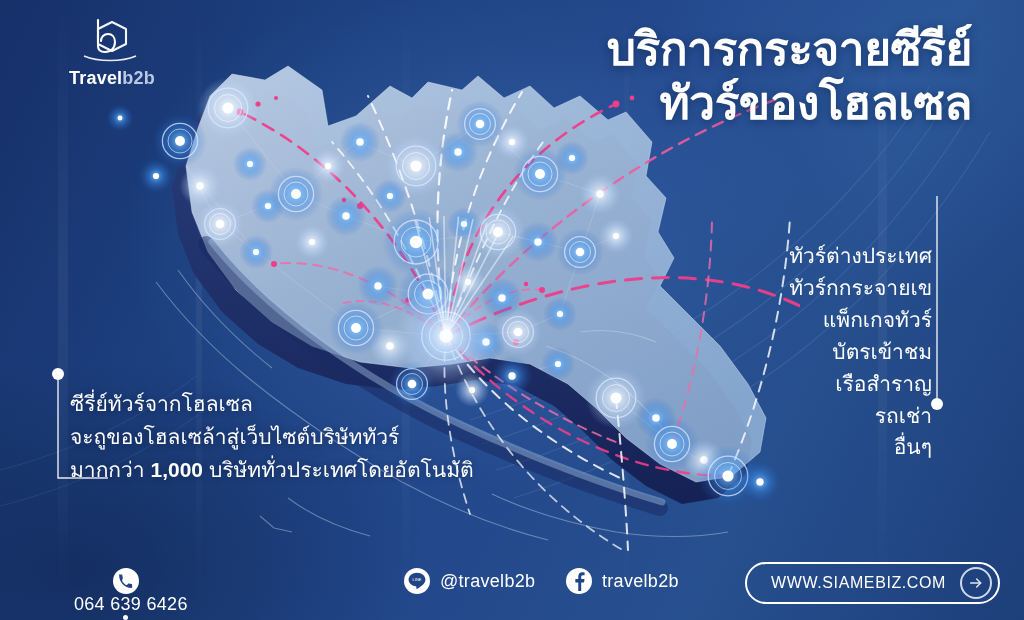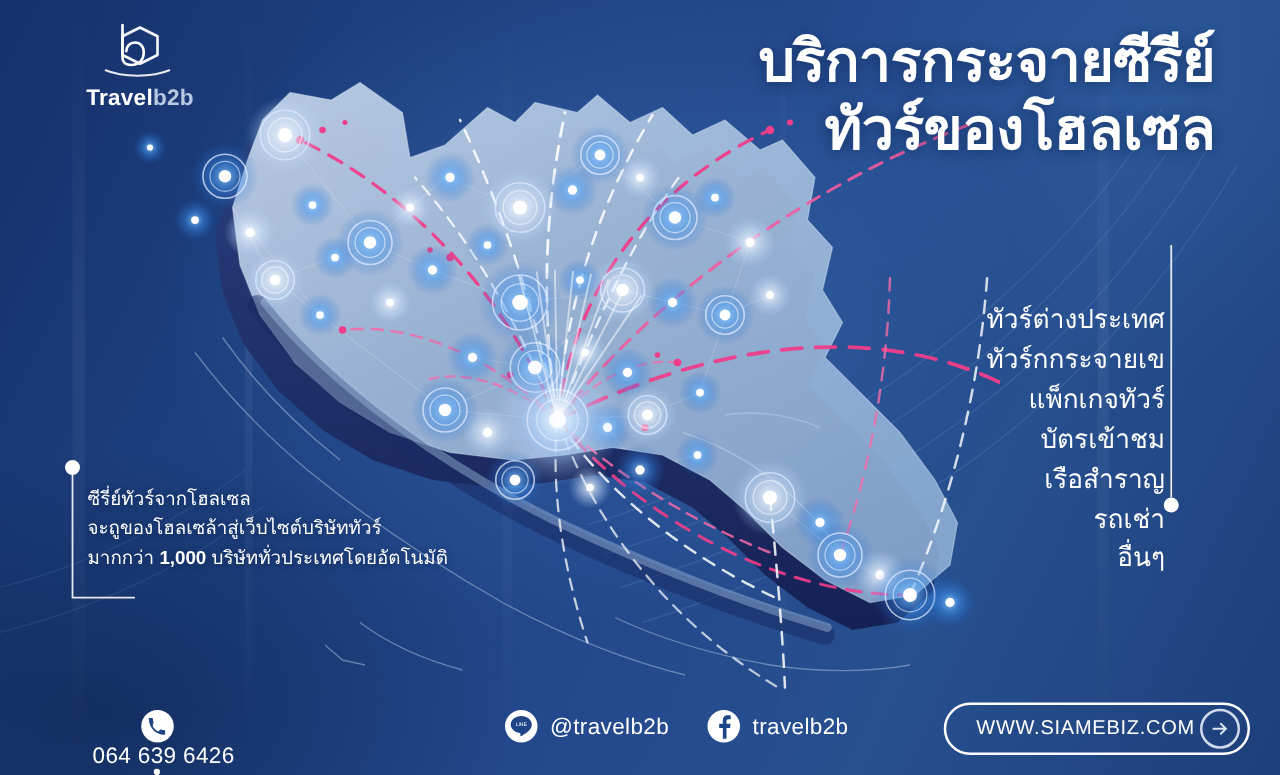--- a/index.html
+++ b/index.html
@@ -54,21 +54,21 @@
   }
   #services .svc { display: block; }
   #rightrule {
     position: absolute; right: 80px; top: 196px;
     width: 14px; height: 216px;
   }
 
   
   #caption {
     position: absolute; left: 70px; top: 388px;
-    color: #ffffff; font-size: 15px; line-height: 1.56; white-space: nowrap;
+    color: #ffffff; font-size: 21px; line-height: 1.56; white-space: nowrap;
     text-shadow: 0 1px 6px rgba(6,20,50,.40);
   }
   #caption .ln { display: block; }
   #caption b { font-weight: bold; }
   #leftrule { position: absolute; left: 50px; top: 366px; width: 60px; height: 120px; }
 
   
   #footer {
     position: absolute; left: 0; bottom: 0; width: 1024px; height: 74px;
   }
@@ -79,21 +79,21 @@
     flex: 0 0 26px;
   }
   .ctext { font-size: 18px; margin-left: 10px; white-space: nowrap; letter-spacing: .3px; }
   .dotsep { display: inline-block; width: 5px; height: 5px; border-radius: 50%;
             background: #fff; margin: 0 12px 4px 12px; vertical-align: middle; }
 
   #website {
     position: absolute; right: 24px; bottom: 16px;
     height: 42px; padding: 0 6px 0 24px;
     border: 2px solid #ffffff; border-radius: 21px;
-    display: flex; align-items: center; gap: 4px;
+    display: flex; align-items: center; gap: 14px;
   }
   #website .wtext { color: #fff; font-size: 16px; letter-spacing: .6px; white-space: nowrap; }
   #website .arrow-c {
     width: 32px; height: 32px; border-radius: 50%;
     border: 2px solid #cfd9ec; display: flex; align-items: center; justify-content: center;
   }
 
   
   #map { position: absolute; left: 60px; top: 46px; width: 740px; height: 520px; }
 </style>

